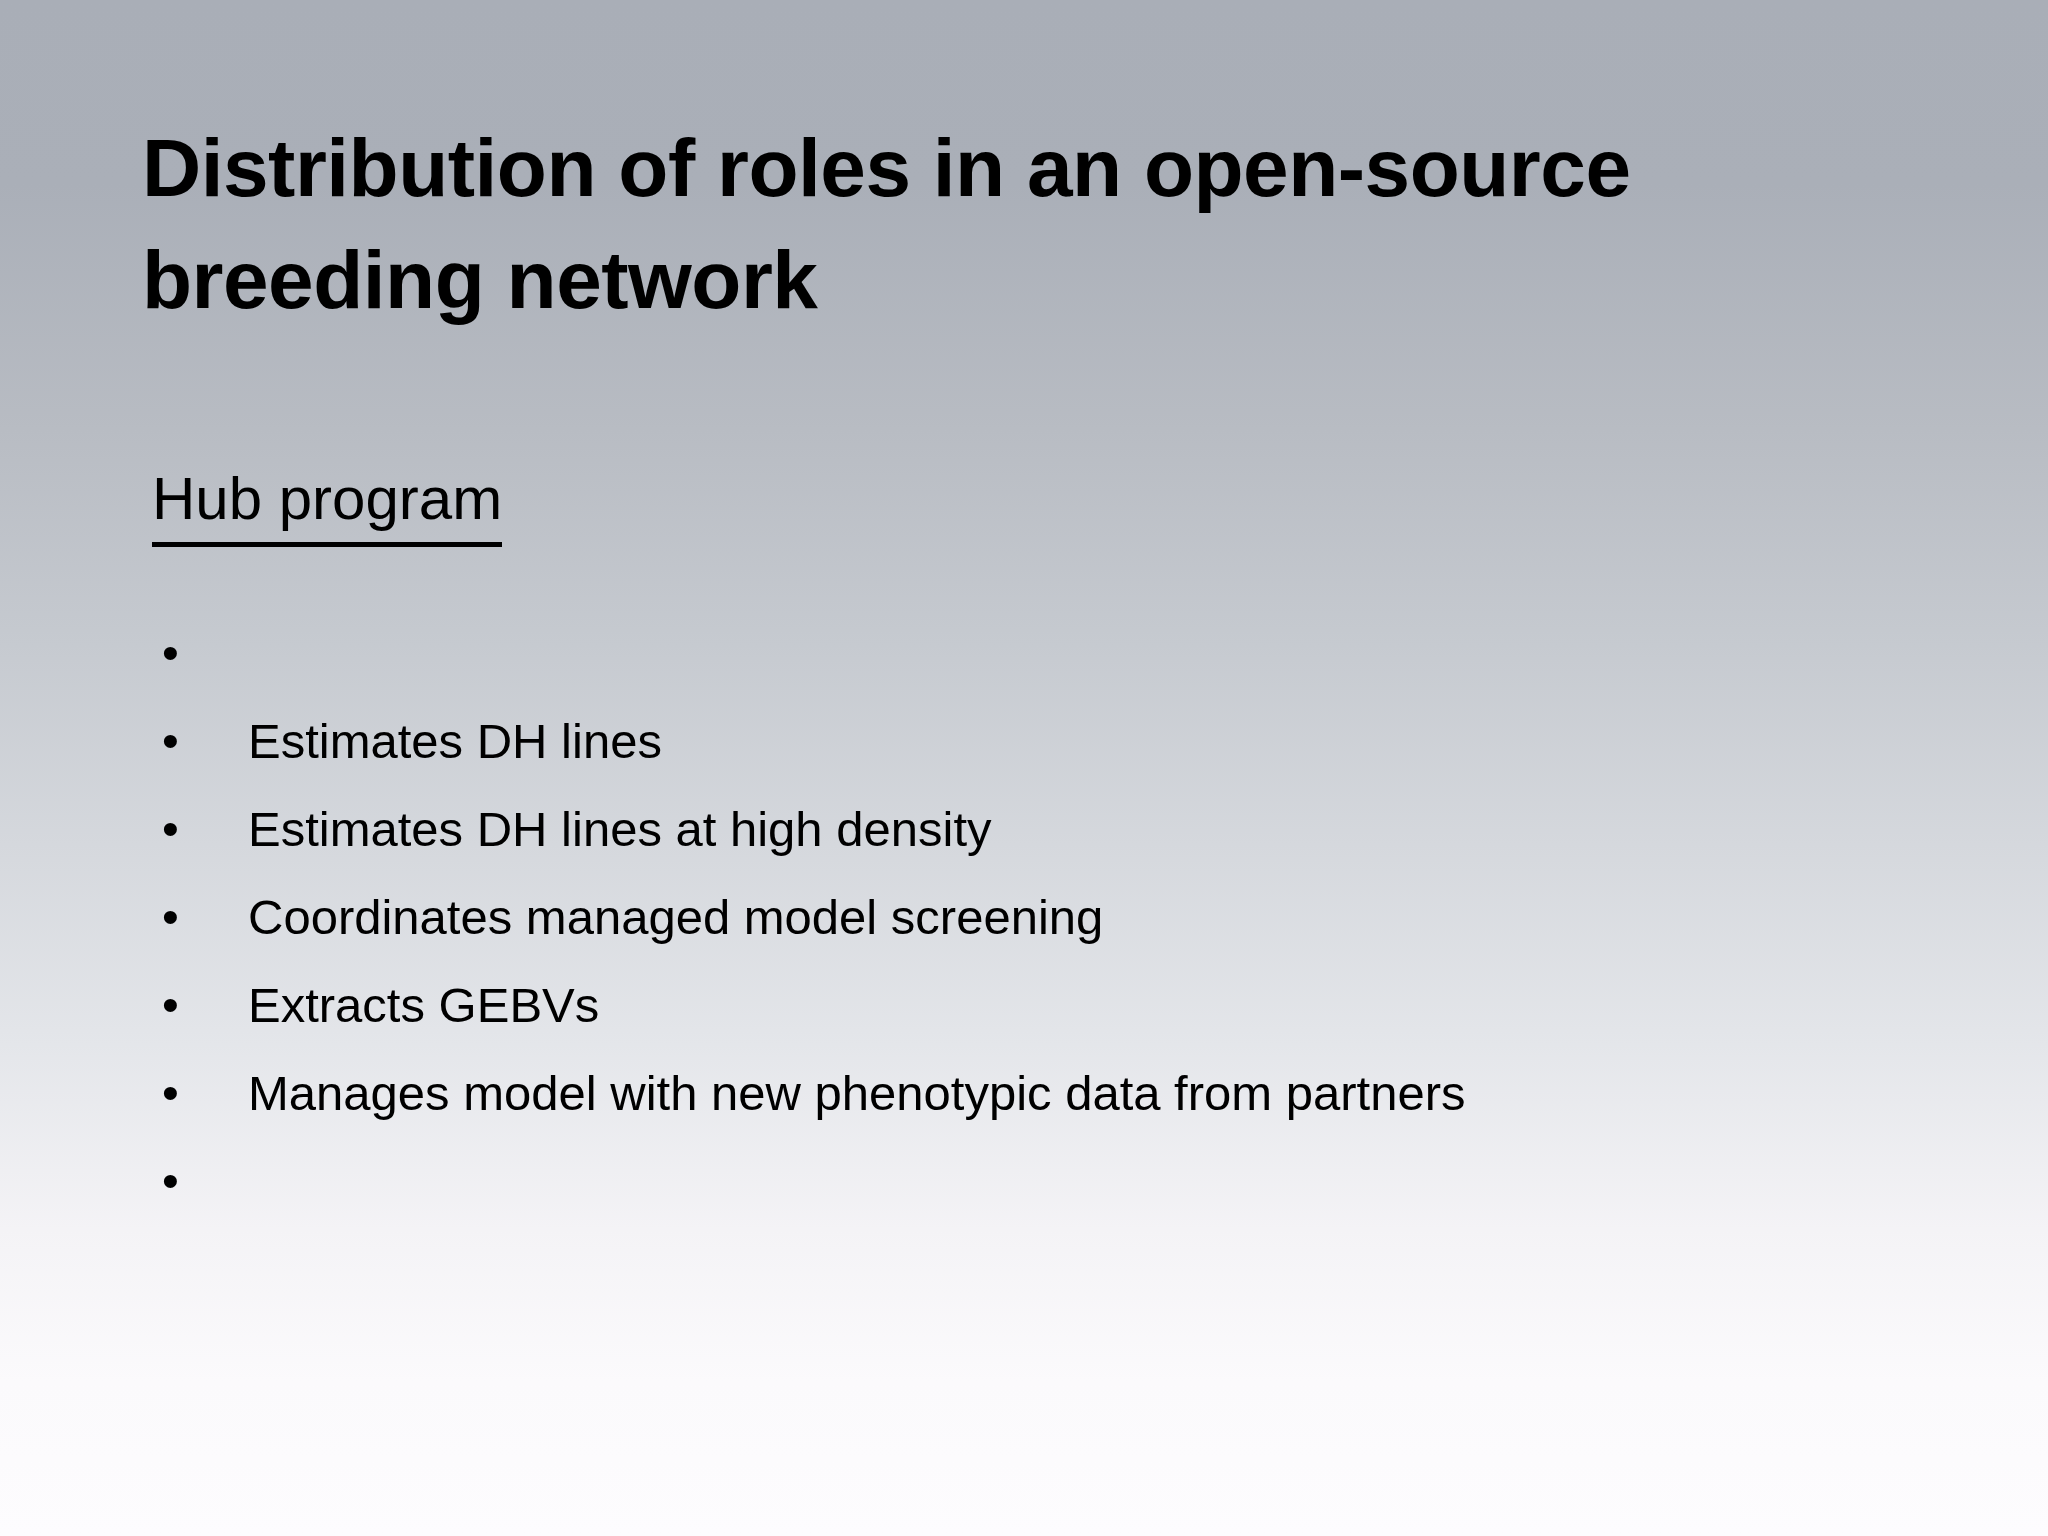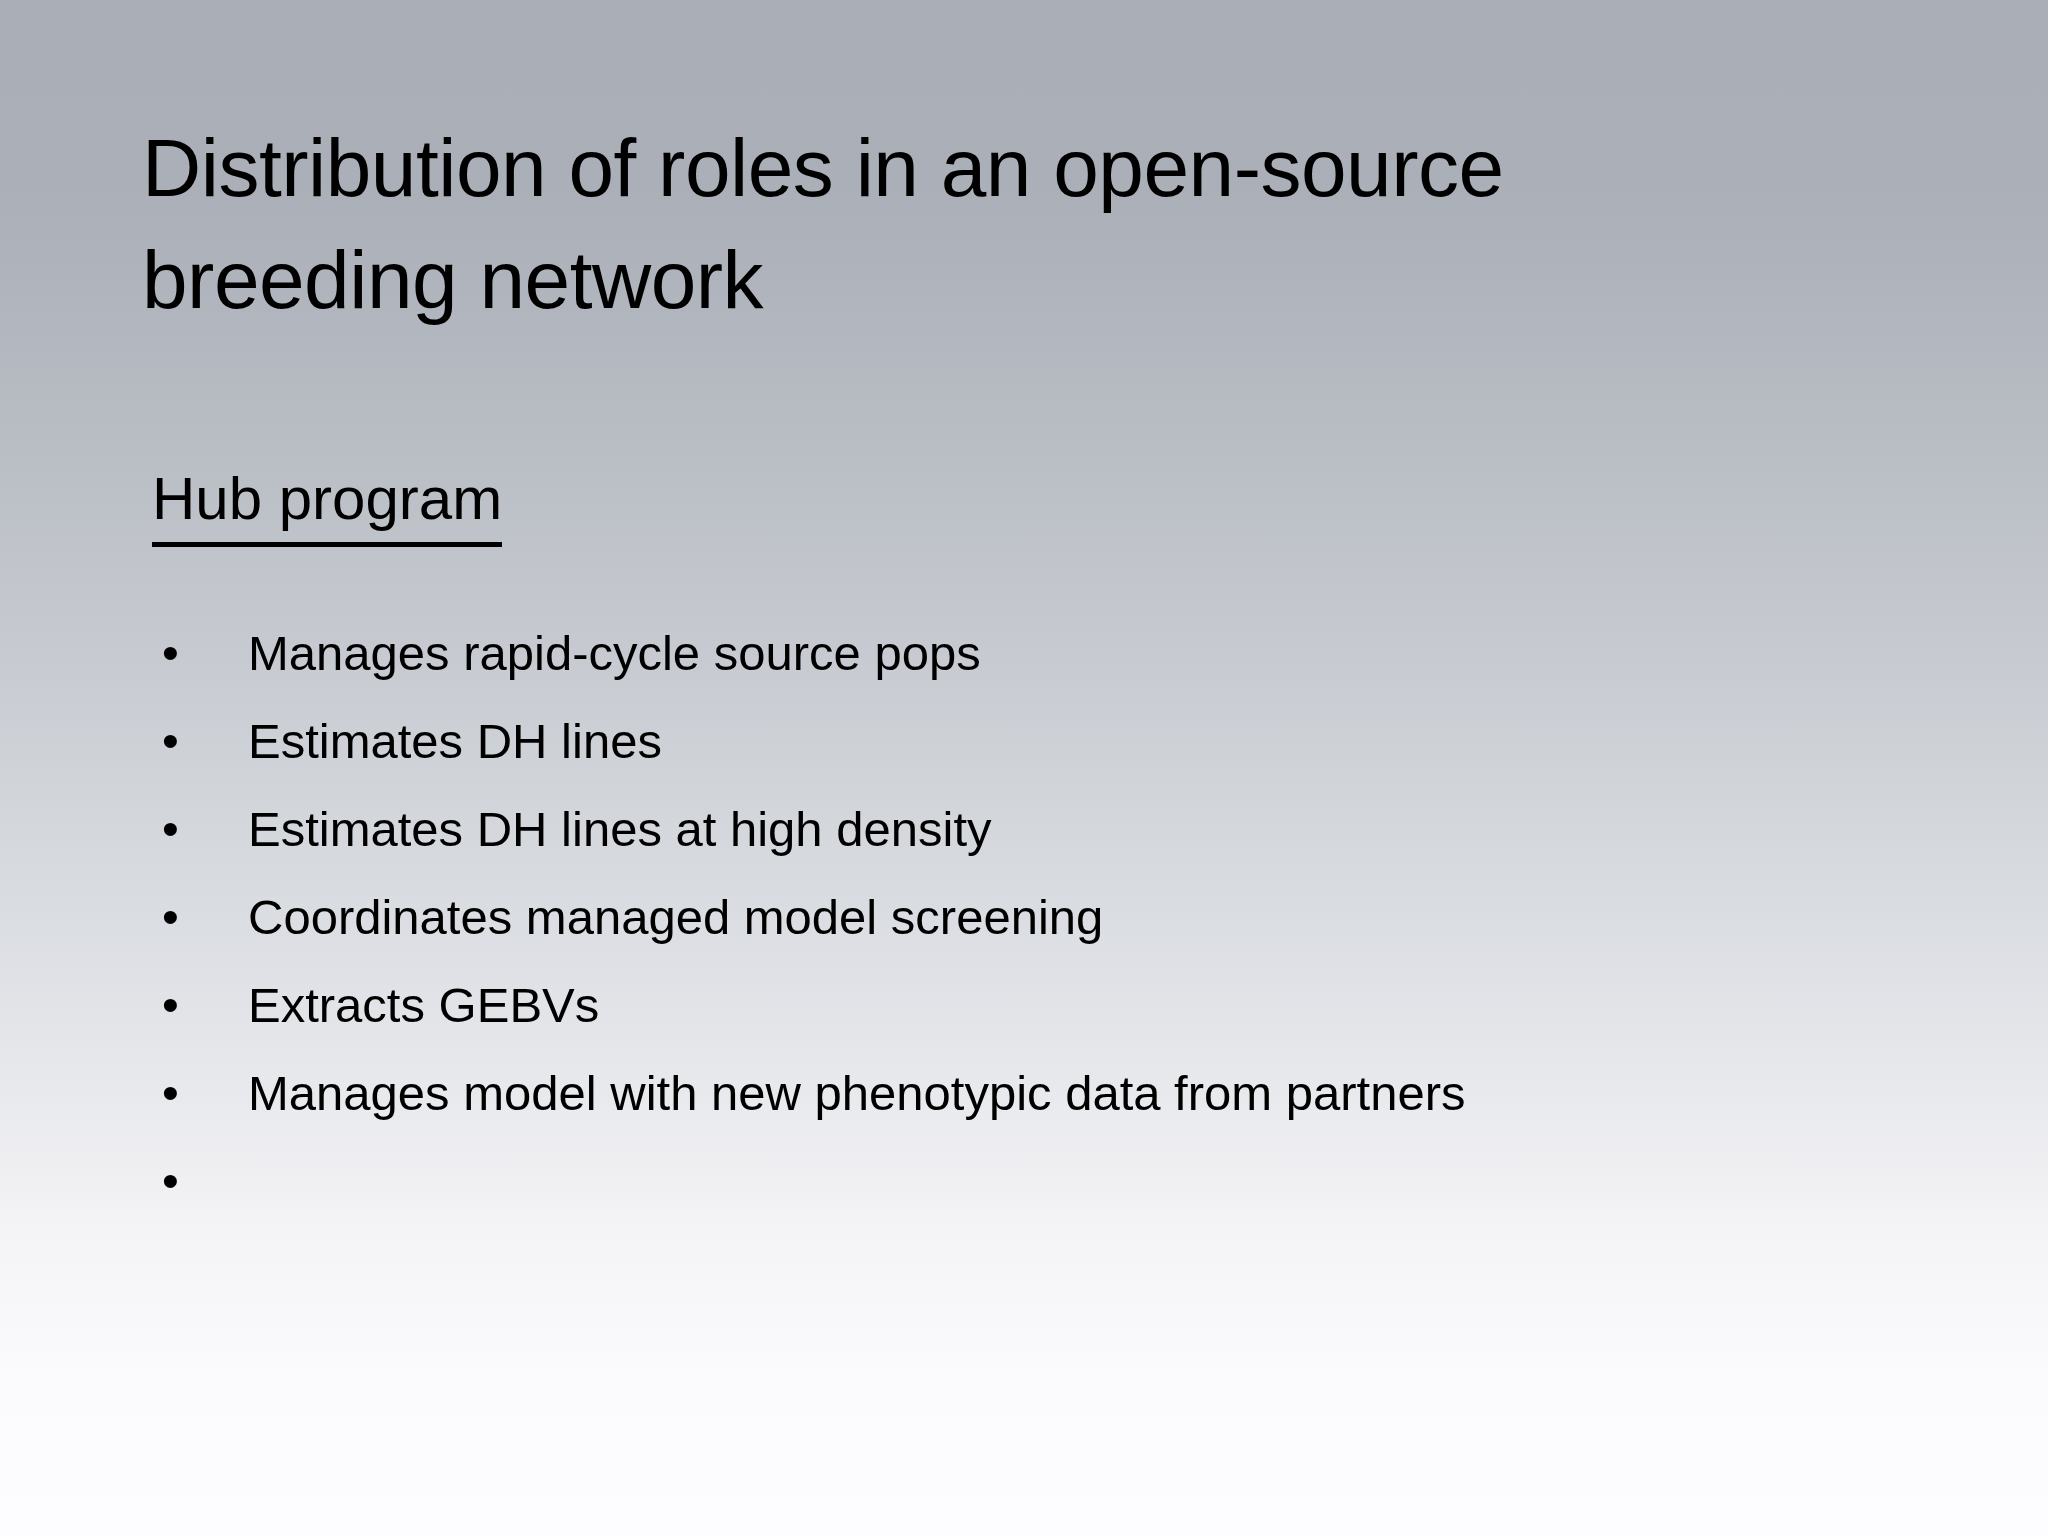--- a/index.html
+++ b/index.html
@@ -37,21 +37,21 @@
   .title-block {
     position: absolute;
     left: 142px;
     top: 112px;
     width: 1720px;
   }
 
   .title-line {
     font-size: 82px;
     line-height: 112px;
-    font-weight: 400;
+    font-weight: 700;
     color: #000000;
     letter-spacing: -0.5px;
     white-space: nowrap;
   }
 
   
   .section-heading-block {
     position: absolute;
     left: 152px;
     top: 464px;
@@ -116,21 +116,20 @@
     <div class="title-line">breeding network</div>
   </div>
 
   <div class="section-heading-block">
     <span class="section-heading">Hub program</span>
   </div>
 
   <ul class="bullet-list">
     <li class="bullet-item">
       <span class="bullet-marker">•</span>
-      <span class="bullet-text">Manages rapid-cycle source pops</span>
     </li>
     <li class="bullet-item">
       <span class="bullet-marker">•</span>
       <span class="bullet-text">Estimates DH lines</span>
     </li>
     <li class="bullet-item">
       <span class="bullet-marker">•</span>
       <span class="bullet-text">Estimates DH lines at high density</span>
     </li>
     <li class="bullet-item">

